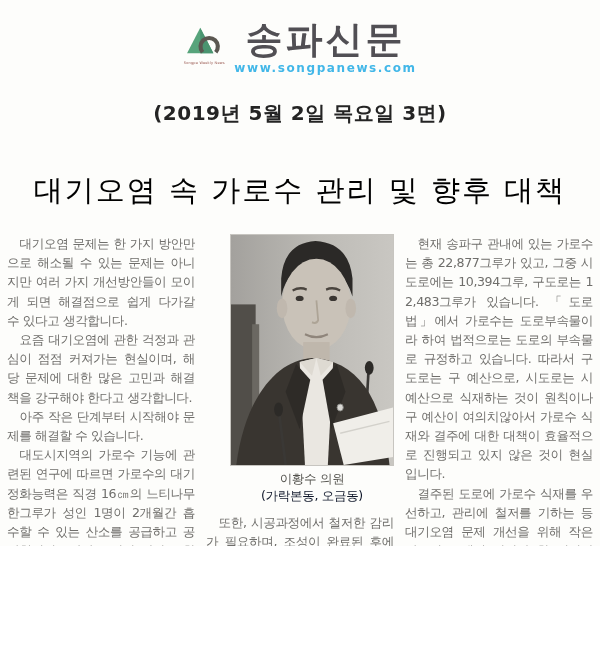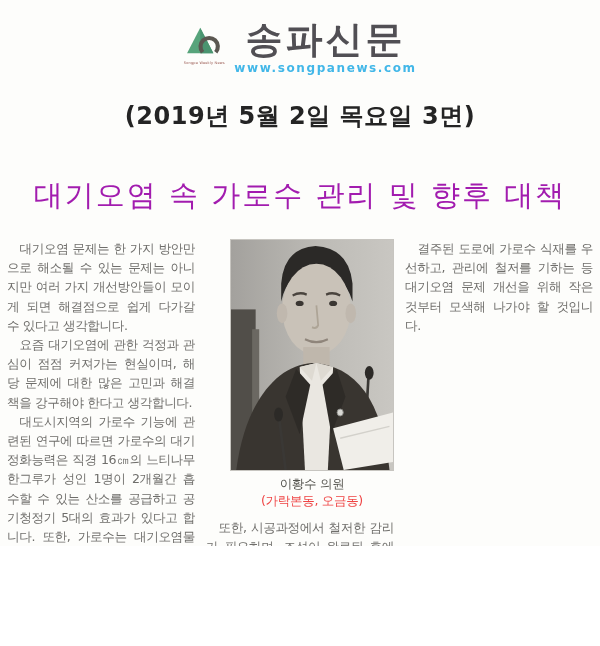--- a/index.html
+++ b/index.html
@@ -18,49 +18,49 @@
   }
   .masthead-text{text-align:center;}
   .masthead-title{
     font-size:37px;font-weight:bold;color:#514f54;letter-spacing:3px;line-height:40px;
   }
   .masthead-url{
     font-size:12px;font-weight:bold;color:#42b7e8;letter-spacing:1.6px;margin-top:1px;
   }
   
   .dateline{
-    text-align:center;margin-top:25px;font-size:24px;font-weight:bold;
+    text-align:center;margin-top:25px;font-size:20px;font-weight:bold;
     color:#242424;letter-spacing:.5px;
   }
   
   .headline{
     margin:44px 0 0;text-align:center;
     font-family:"DejaVu Serif","Liberation Serif",serif;font-weight:500;
-    font-size:29px;color:#a21caf;letter-spacing:2px;
+    font-size:29px;color:#000000;letter-spacing:2px;
   }
   
   .columns{
     display:flex;gap:11px;padding:0 7px;margin-top:23px;box-sizing:border-box;
   }
   .col{
     flex:1 1 0;min-width:0;text-align:justify;
     font-size:12.6px;line-height:19.2px;color:#6f6e6b;letter-spacing:-.4px;
     word-break:break-all;
   }
   .col p{margin:0;text-indent:1em;}
   
   figure{margin:0 0 9px;padding-left:24px;}
   .photo-frame{
     width:100%;height:232px;border:1px solid #c7c5c0;box-sizing:border-box;
     background:#b9b7b2;
   }
   .photo-frame svg{display:block;width:100%;height:100%;}
   figcaption{text-align:center;margin-top:4px;}
   .cap-name{font-size:12.5px;color:#55544f;line-height:17px;letter-spacing:-.3px;}
-  .cap-district{font-size:12.5px;color:#ef4444;line-height:17px;letter-spacing:-.3px;}
+  .cap-district{font-size:12.5px;color:#0f172a;line-height:17px;letter-spacing:-.3px;}
 </style>
 </head>
 <body>
 
 <div class="page">
 
   <header class="masthead">
     <div class="masthead-inner">
       <div class="logo-wrap">
         <svg width="38" height="32" viewBox="0 0 40 34" aria-hidden="true">
@@ -79,20 +79,21 @@
 
   <div class="dateline">(2019년 5월 2일 목요일 3면)</div>
 
   <h1 class="headline">대기오염 속 가로수 관리 및 향후 대책</h1>
 
   <div class="columns">
 
     <div class="col">
       <p>대기오염 문제는 한 가지 방안만으로 해소될 수 있는 문제는 아니지만 여러 가지 개선방안들이 모이게 되면 해결점으로 쉽게 다가갈 수 있다고 생각합니다.</p>
       <p>요즘 대기오염에 관한 걱정과 관심이 점점 커져가는 현실이며, 해당 문제에 대한 많은 고민과 해결책을 강구해야 한다고 생각합니다.</p>
+      <p>아주 작은 단계부터 시작해야 문제를 해결할 수 있습니다.</p>
       <p>대도시지역의 가로수 기능에 관련된 연구에 따르면 가로수의 대기정화능력은 직경 16㎝의 느티나무 한그루가 성인 1명이 2개월간 흡수할 수 있는 산소를 공급하고 공기청정기 5대의 효과가 있다고 합니다. 또한, 가로수는 대기오염물질 속 부유먼지의 중금속을 흡착하여 제거하고 나쁜 물질을 제거하는 과학적인 근거가 있다고 합니다.</p>
     </div>
 
     <div class="col">
       <figure>
         <div class="photo-frame">
           <svg viewBox="0 0 184 232" preserveAspectRatio="none" aria-hidden="true">
             <defs>
               <linearGradient id="bgGrad" x1="0" y1="0" x2="1" y2="0">
                 <stop offset="0" stop-color="#a3a19d"></stop>
@@ -135,18 +136,19 @@
         </div>
         <figcaption>
           <div class="cap-name">이황수 의원</div>
           <div class="cap-district">(가락본동, 오금동)</div>
         </figcaption>
       </figure>
       <p>또한, 시공과정에서 철저한 감리가 필요하며, 조성이 완료된 후에도 입지별 관리방법을 다양화해야 하며 전문적인 관리를 통한 올바른 가지치기, 토양관리, 병해충방제 역시 필요합니다.</p>
     </div>
 
     <div class="col">
+      <p>현재 송파구 관내에 있는 가로수는 총 22,877그루가 있고, 그중 시도로에는 10,394그루, 구도로는 12,483그루가 있습니다. 「도로법」에서 가로수는 도로부속물이라 하여 법적으로는 도로의 부속물로 규정하고 있습니다. 따라서 구도로는 구 예산으로, 시도로는 시 예산으로 식재하는 것이 원칙이나 구 예산이 여의치않아서 가로수 식재와 결주에 대한 대책이 효율적으로 진행되고 있지 않은 것이 현실입니다.</p>
       <p>결주된 도로에 가로수 식재를 우선하고, 관리에 철저를 기하는 등 대기오염 문제 개선을 위해 작은 것부터 모색해 나가야 할 것입니다.</p>
 
     </div>
 
   </div>
 </div>
 
 </body></html>

